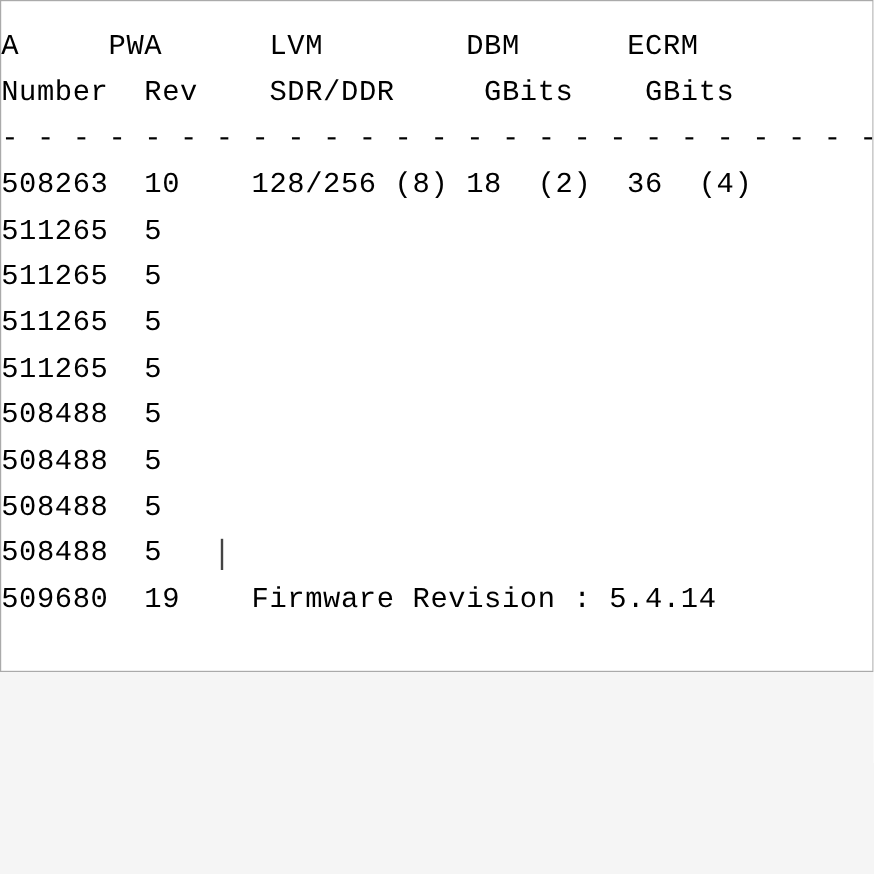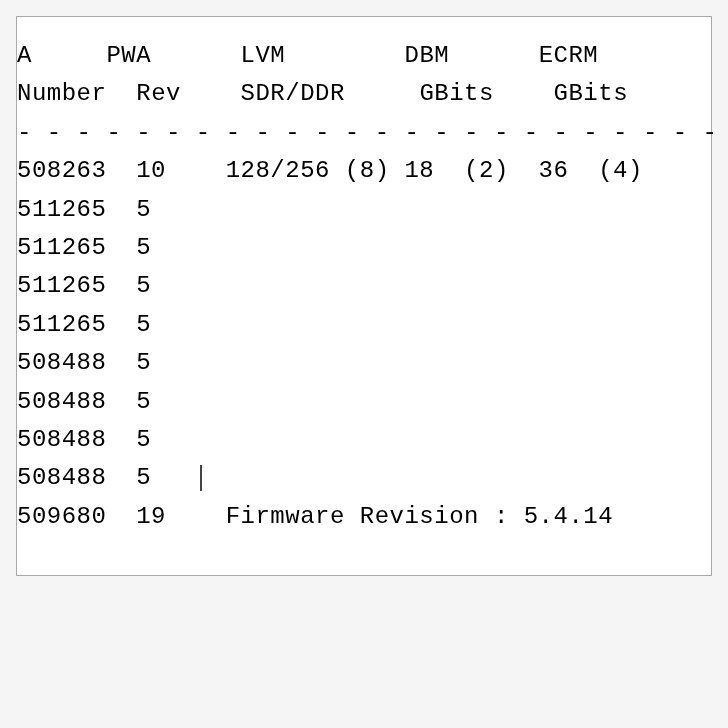--- a/index.html
+++ b/index.html
@@ -9,21 +9,21 @@
       font-size: 24px;
       color: #000;
       background: #f5f5f5;
       width: 728px;
       height: 728px;
       overflow: hidden;
     }
     .terminal {
       background: #fff;
       border: 1px solid #aaa;
-      margin: 16px;
+      margin: 0;
       padding: 20px 0 0 0;
       white-space: pre;
       line-height: 1.6;
       letter-spacing: 0.5px;
       height: 560px;
       box-sizing: border-box;
     }
     .row {
       display: block;
       padding: 0;

